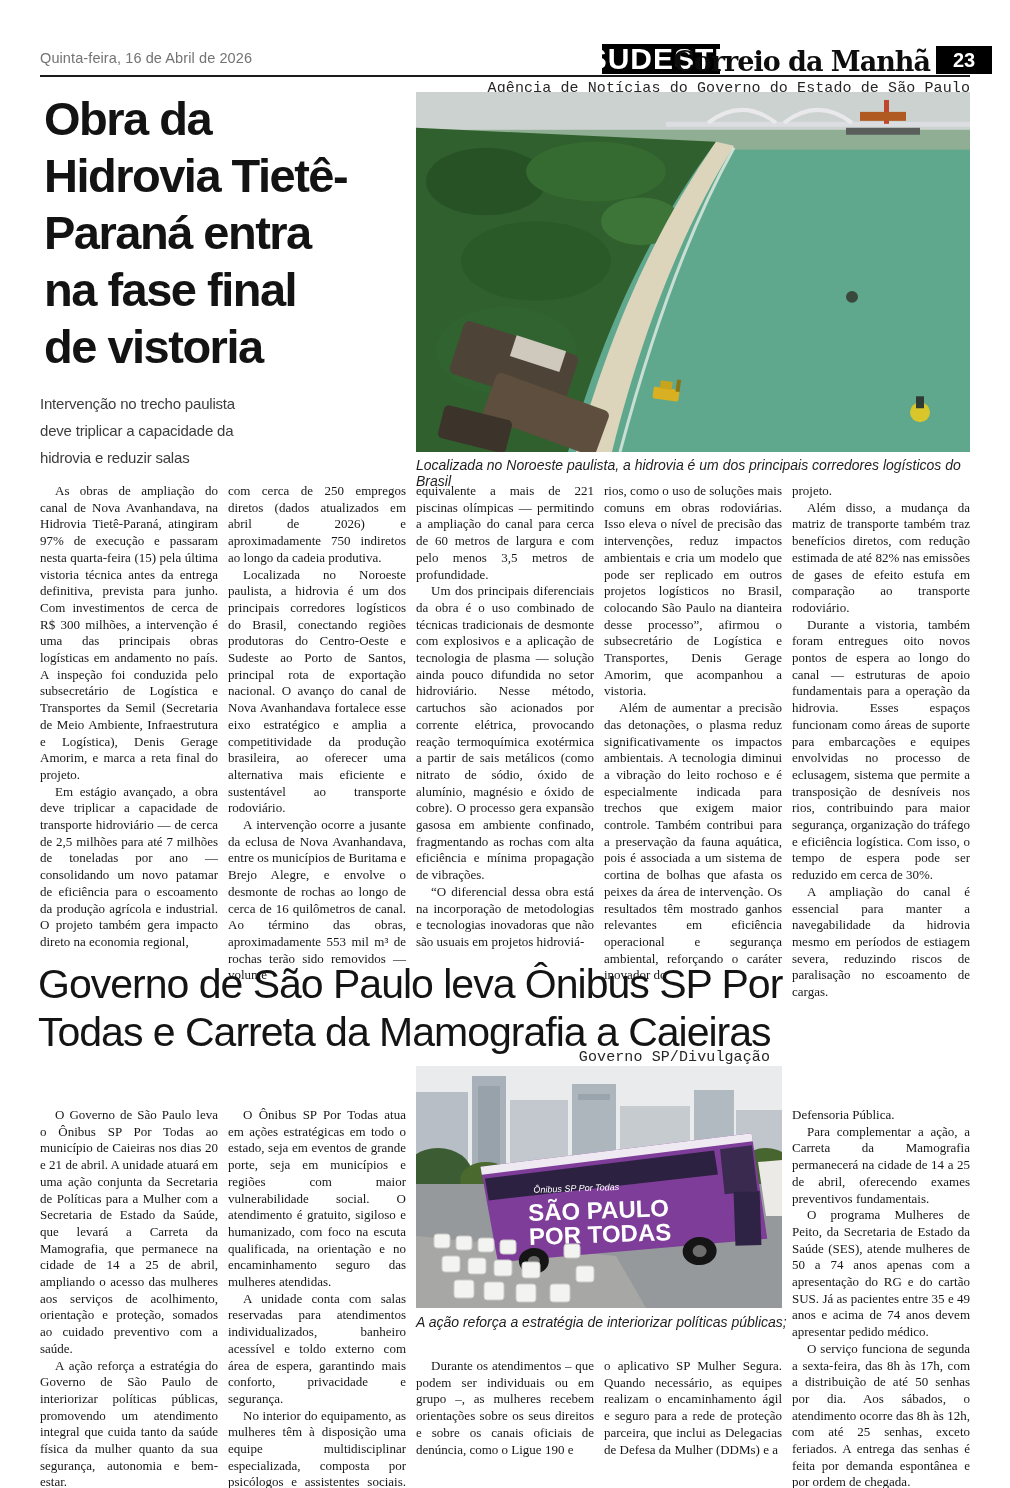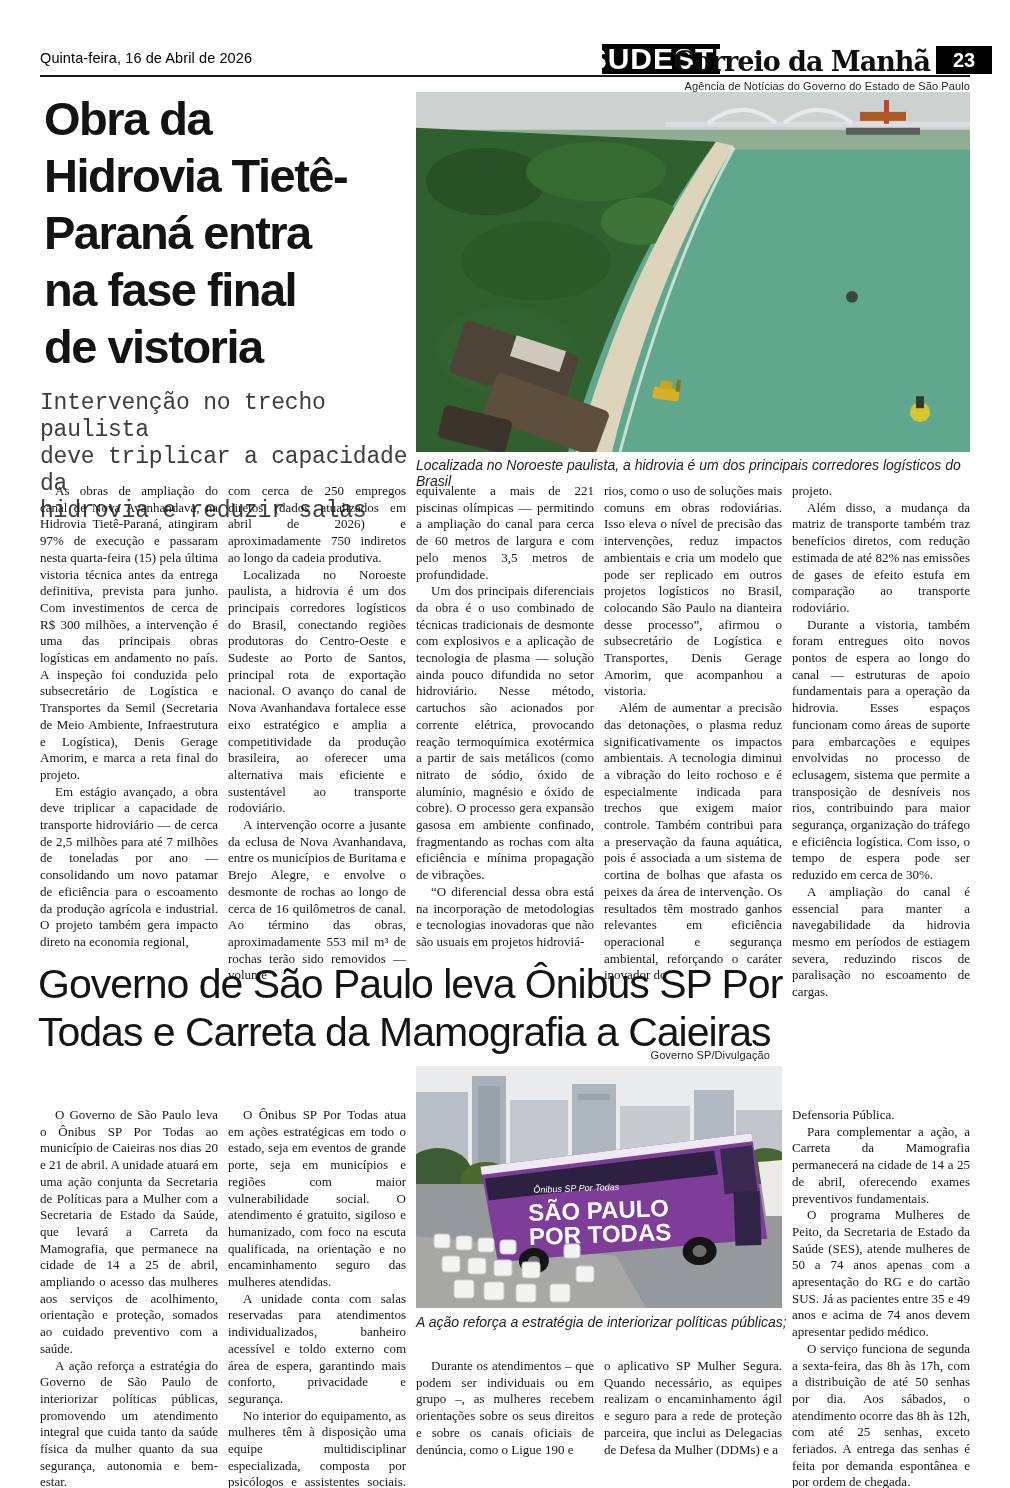--- a/index.html
+++ b/index.html
@@ -1,35 +1,35 @@
 <!DOCTYPE html>
 <html lang="pt-BR"><head>
 <meta charset="utf-8">
 <style>
   html,body{margin:0;padding:0;background:#ffffff;}
   .page{position:relative;width:1010px;height:1488px;background:#fff;overflow:hidden;
         font-family:"Liberation Sans",sans-serif;color:#141414;}
   
-  .date{position:absolute;left:40px;top:50px;font-size:14.5px;color:#000000;letter-spacing:.1px;}
+  .date{position:absolute;left:40px;top:50px;font-size:14.5px;color:#737373;letter-spacing:.1px;}
   .rule{position:absolute;left:40px;top:75px;width:930px;height:1.5px;background:#1a1a1a;}
   .section-badge{position:absolute;left:602px;top:44px;width:118px;height:30px;background:#000;
         color:#fff;display:flex;align-items:center;justify-content:center;
         font-size:30px;font-weight:700;letter-spacing:1px;}
   .masthead{position:absolute;right:80px;top:46px;font-family:"DejaVu Serif",serif;
         font-size:27px;font-weight:700;letter-spacing:-1px;color:#0d0d0d;white-space:nowrap;}
   .pagenum{position:absolute;left:936px;top:46px;width:56px;height:28px;background:#000;color:#fff;
         display:flex;align-items:center;justify-content:center;font-size:20px;font-weight:700;}
-  .credit{position:absolute;font-size:11px;color:#262626;letter-spacing:.1px;}
+  .credit{position:absolute;font-size:15px;color:#262626;letter-spacing:.1px;font-family:Liberation Mono, monospace;}
   .credit.a1{left:416px;top:80px;width:554px;text-align:right;}
   .credit.a2{left:404px;top:1049px;width:366px;text-align:right;}
   
   .headline1{position:absolute;left:40px;top:86px;width:400px;font-size:47px;line-height:57px;
         font-weight:700;letter-spacing:-1.5px;color:#131313;}
-  .subtitle{position:absolute;left:40px;top:390px;width:400px;font-size:23px;line-height:27px;
-        font-weight:400;color:#3d3d3d;letter-spacing:-.2px;font-family:Liberation Mono, monospace;}
+  .subtitle{position:absolute;left:40px;top:390px;width:400px;font-size:15px;line-height:27px;
+        font-weight:400;color:#3d3d3d;letter-spacing:-.2px;}
   .photo1{position:absolute;left:416px;top:92px;width:554px;height:360px;}
   .caption{position:absolute;font-style:italic;font-weight:500;font-size:14px;color:#1f1f1f;}
   .caption.c1{left:416px;top:457px;width:554px;}
   .caption.c2{left:416px;top:1314px;width:380px;}
   
   .col{position:absolute;width:178px;font-family:"Liberation Serif",serif;font-size:13px;
         line-height:16.7px;text-align:justify;color:#161616;}
   .col p{margin:0;text-indent:15px;}
   .col p.cont{text-indent:0;}
   .a1col{top:483px;height:468px;}

